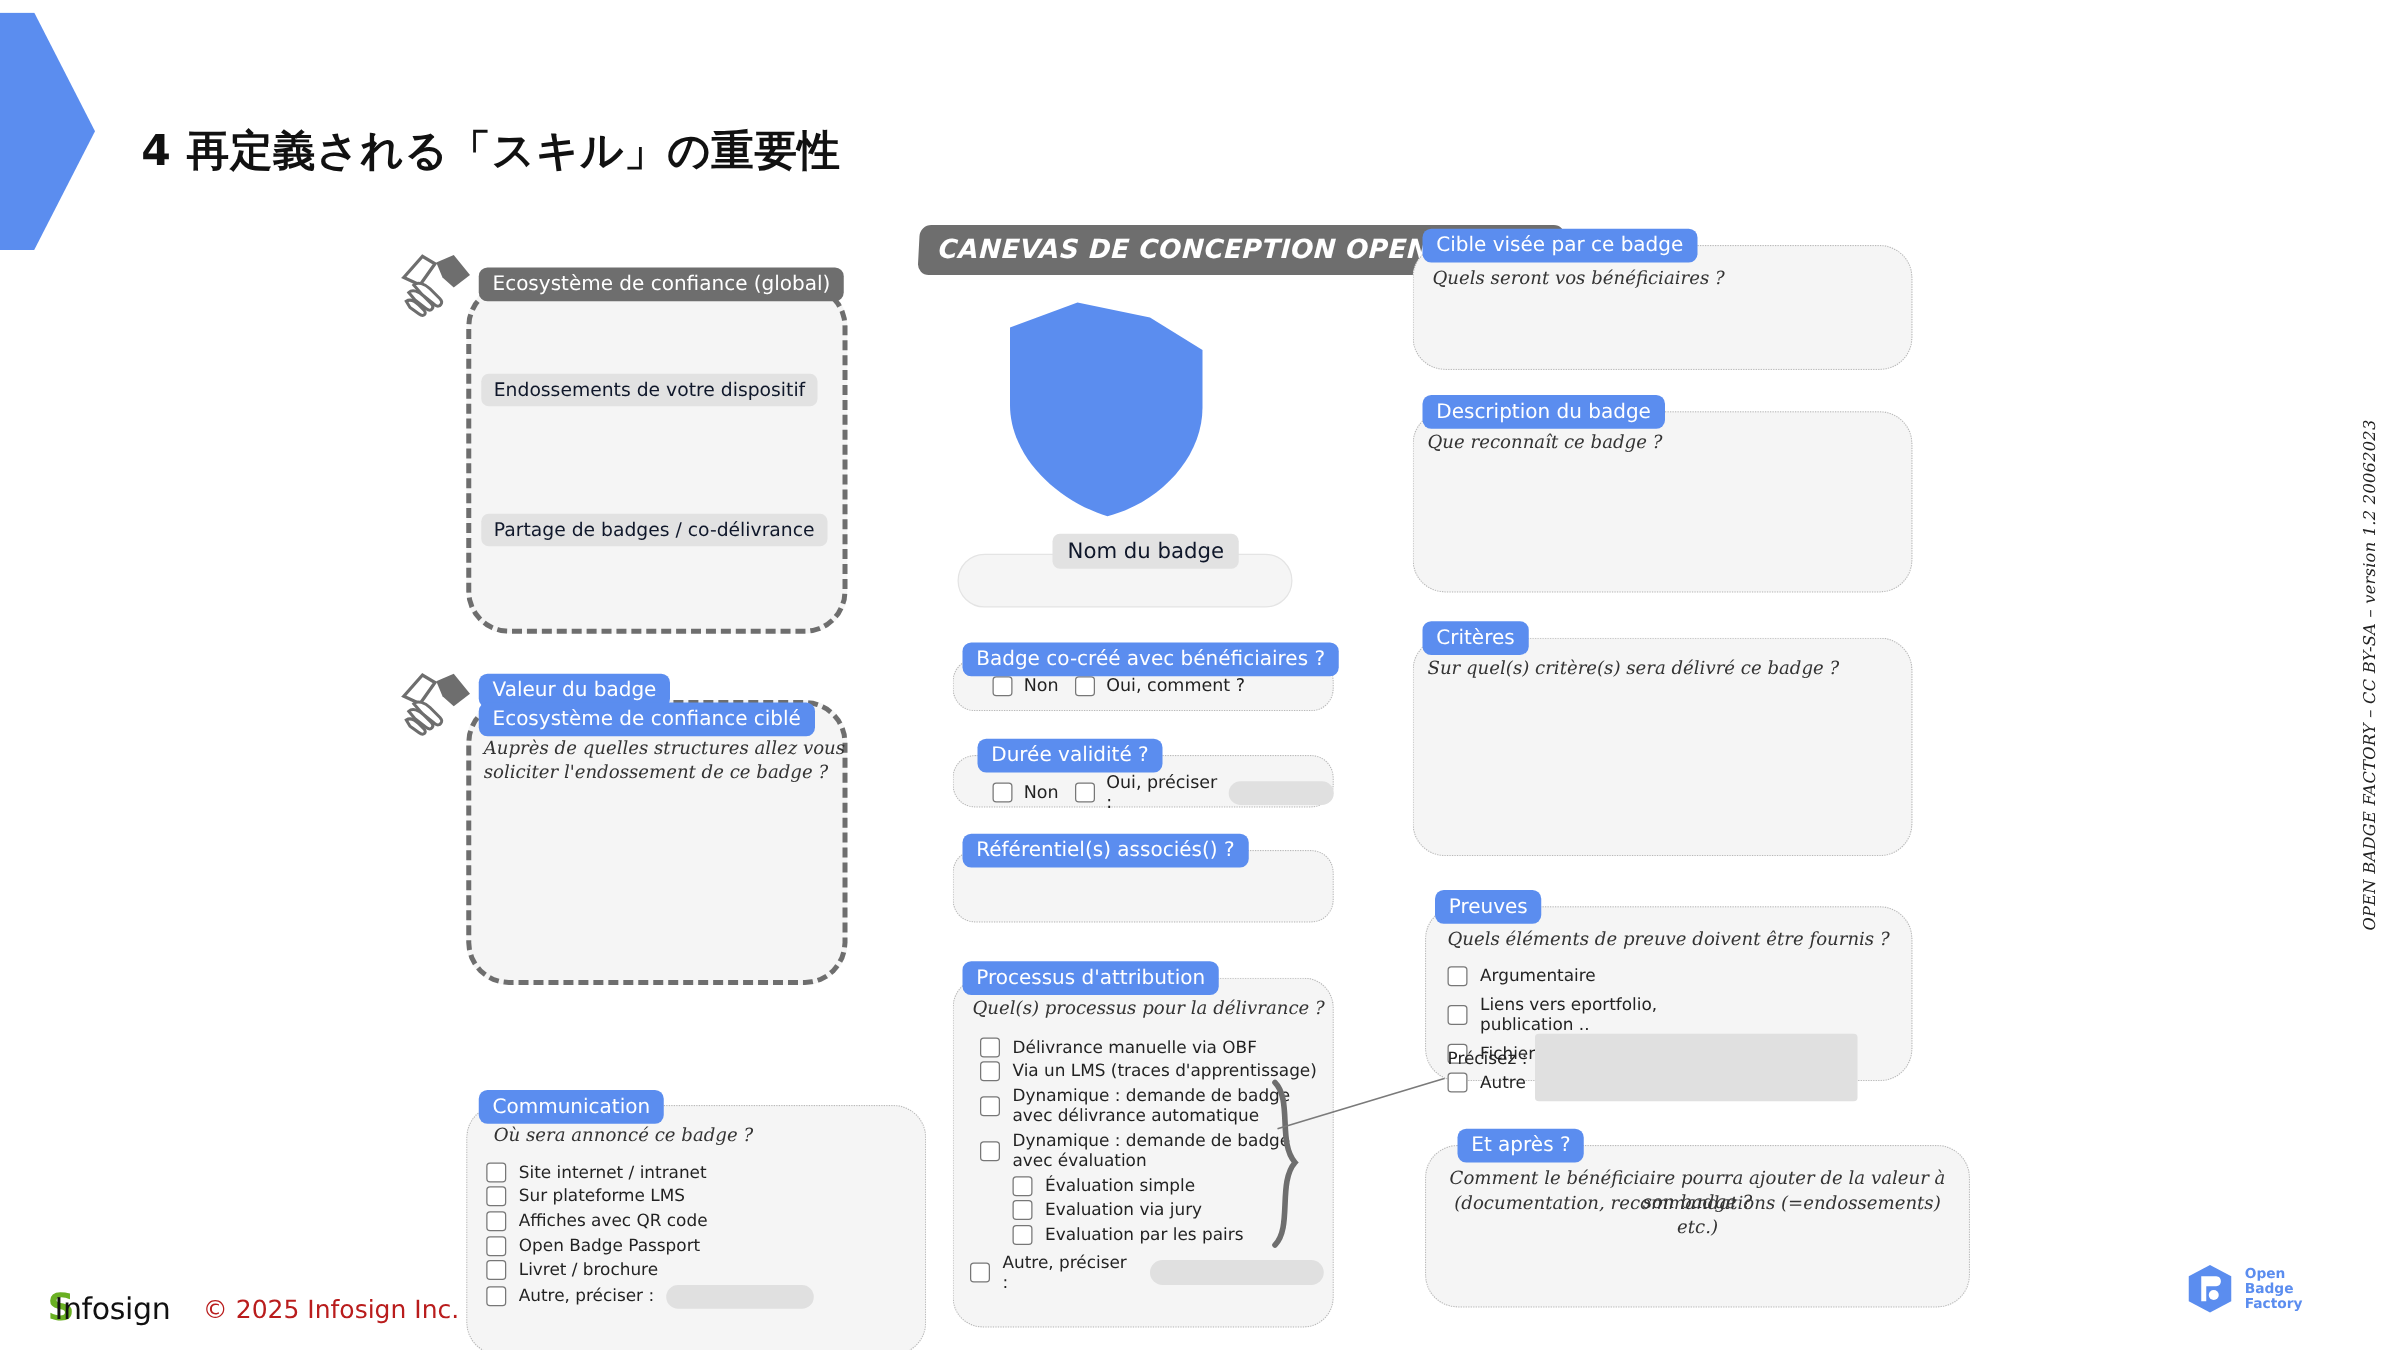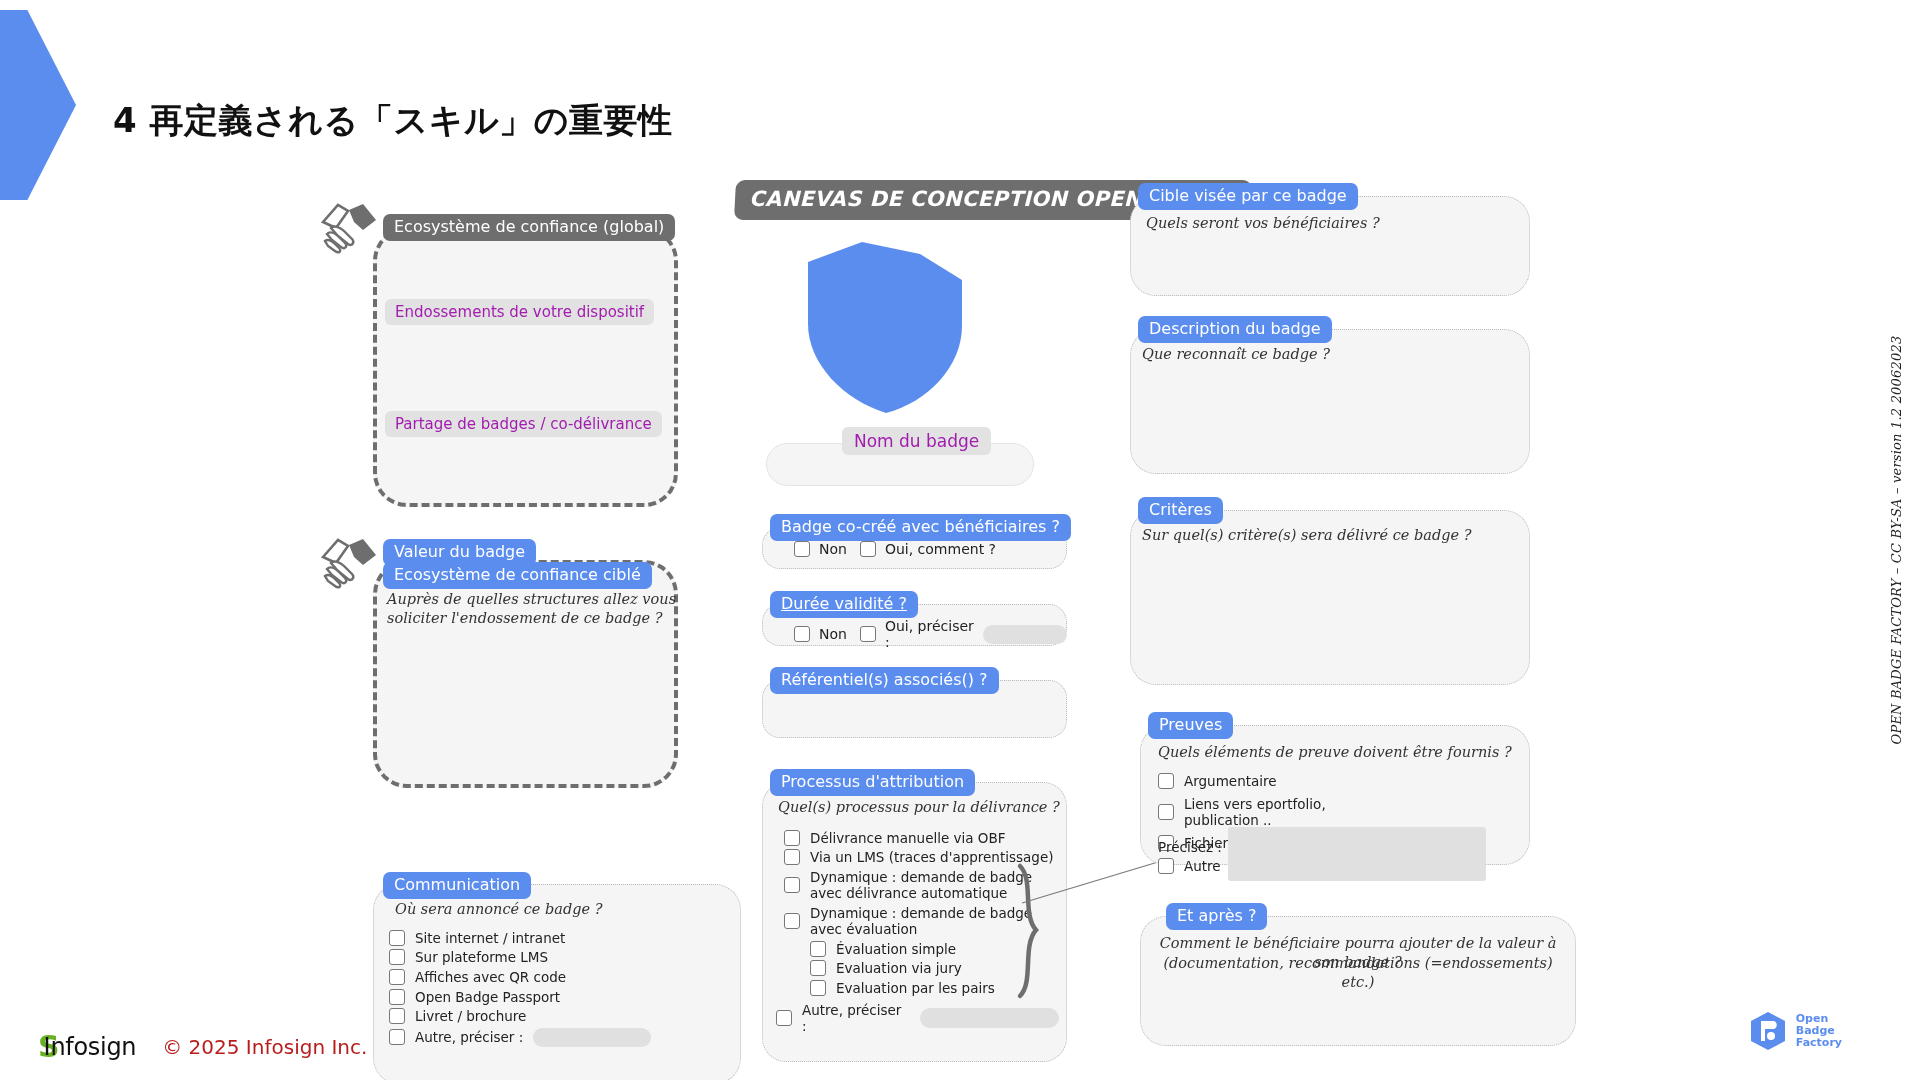--- a/index.html
+++ b/index.html
@@ -62,21 +62,21 @@
     border-radius:7px;
     color:#fff;font-size:16px;line-height:1.25;white-space:nowrap;
   }
   .tag.blue{background:#5b8def;}
   .tag.grey{background:#6e6e6e;text-align:center;}
   .hint{
     font-family:"DejaVu Serif", serif;
     font-style:italic;color:#333;font-size:14.5px;line-height:1.28;
   }
   .grey-pill{
-    background:#e2e2e2;color:#a21caf;border-radius:6px;
+    background:#e2e2e2;color:#0f172a;border-radius:6px;
     font-size:15px;padding:4px 10px;display:inline-block;
   }
   .input-blank{background:#e0e0e0;border-radius:11px;display:inline-block;}
   .chk{
     display:inline-block;box-sizing:border-box;
     width:16px;height:16px;border:1.6px solid #777;border-radius:3px;background:#fff;
     vertical-align:middle;flex:0 0 auto;
   }
   .chk-row{display:flex;align-items:center;gap:10px;font-size:13.5px;color:#222;margin:3.5px 0;}
   .chk-row.two-line{align-items:flex-start;}
@@ -208,21 +208,21 @@
     <div style="position:absolute;left:32px;top:14px;display:flex;align-items:center;gap:9px;font-size:14px;color:#222;">
       <span class="chk"></span>
       <span>Non</span>
       <span class="chk" style="margin-left:4px;"></span>
       <span>Oui, comment ?</span>
     </div>
   </div>
 
   <div class="panel" style="left:762px;top:604px;width:305px;height:42px;">
     <div class="card" style="position:absolute;inset:0;border-radius:18px;"></div>
-    <div class="tag blue" style="left:8px;top:-13px;text-decoration:underline;">Durée validité ?</div>
+    <div class="tag blue" style="left:20px;top:-13px;">Durée validité ?</div>
     <div style="position:absolute;left:32px;top:14px;display:flex;align-items:center;gap:9px;font-size:14px;color:#222;">
       <span class="chk"></span>
       <span>Non</span>
       <span class="chk" style="margin-left:4px;"></span>
       <span>Oui, préciser :</span>
       <span class="input-blank" style="width:92px;height:19px;"></span>
     </div>
   </div>
 
   <div class="panel" style="left:762px;top:680px;width:305px;height:58px;">

